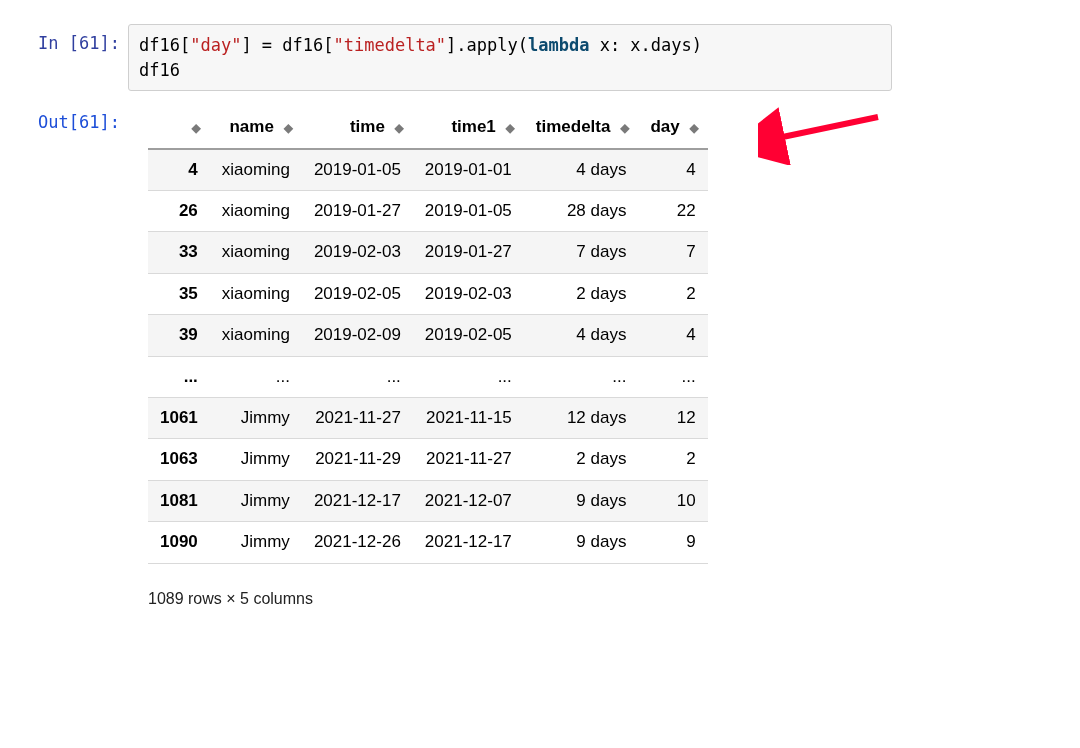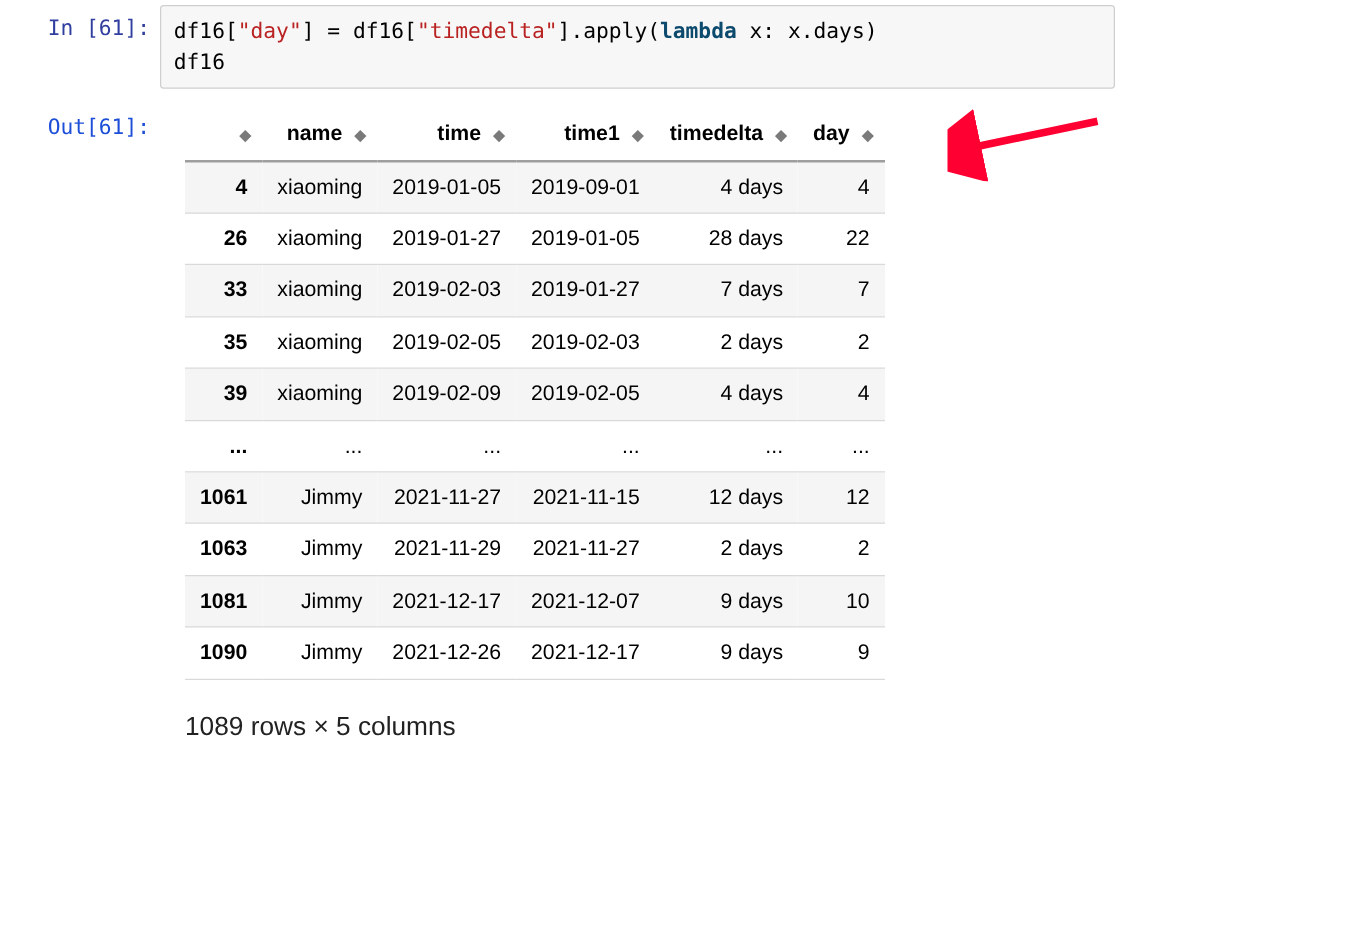--- a/index.html
+++ b/index.html
@@ -6,21 +6,21 @@
     margin: 0;
     padding: 0;
     background: #ffffff;
     font-family: "Helvetica Neue", Helvetica, Arial, sans-serif;
     font-size: 14px;
     color: #000;
   }
   .notebook {
     width: 892px;
     box-sizing: border-box;
-    padding: 4px 0 30px 0;
+    padding: 24px 0 30px 0;
     position: relative;
   }
 
   
   .cell {
     display: flex;
     align-items: flex-start;
   }
   .prompt {
     width: 120px;
@@ -100,21 +100,21 @@
   }
 
   
   .arrow-pointer {
     position: absolute;
     pointer-events: none;
   }
 
   .footer-note {
     margin: 26px 12px 0 20px;
-    font-size: 21px;
+    font-size: 16px;
     color: #222;
   }
 </style>
 </head>
 <body>
 
 <div class="notebook">
 
   <div class="cell">
     <div class="prompt prompt-in">In [61]:</div>
@@ -135,21 +135,21 @@
               <th><span>time1</span><span class="sort-icon">◆</span></th>
               <th><span>timedelta</span><span class="sort-icon">◆</span></th>
               <th><span>day</span><span class="sort-icon">◆</span></th>
             </tr>
         </thead>
         <tbody>
             <tr>
               <th>4</th>
               <td>xiaoming</td>
               <td>2019-01-05</td>
-              <td>2019-09-01</td>
+              <td>2019-01-01</td>
               <td>4 days</td>
               <td>4</td>
             </tr>
             <tr>
               <th>26</th>
               <td>xiaoming</td>
               <td>2019-01-27</td>
               <td>2019-01-05</td>
               <td>28 days</td>
               <td>22</td>

